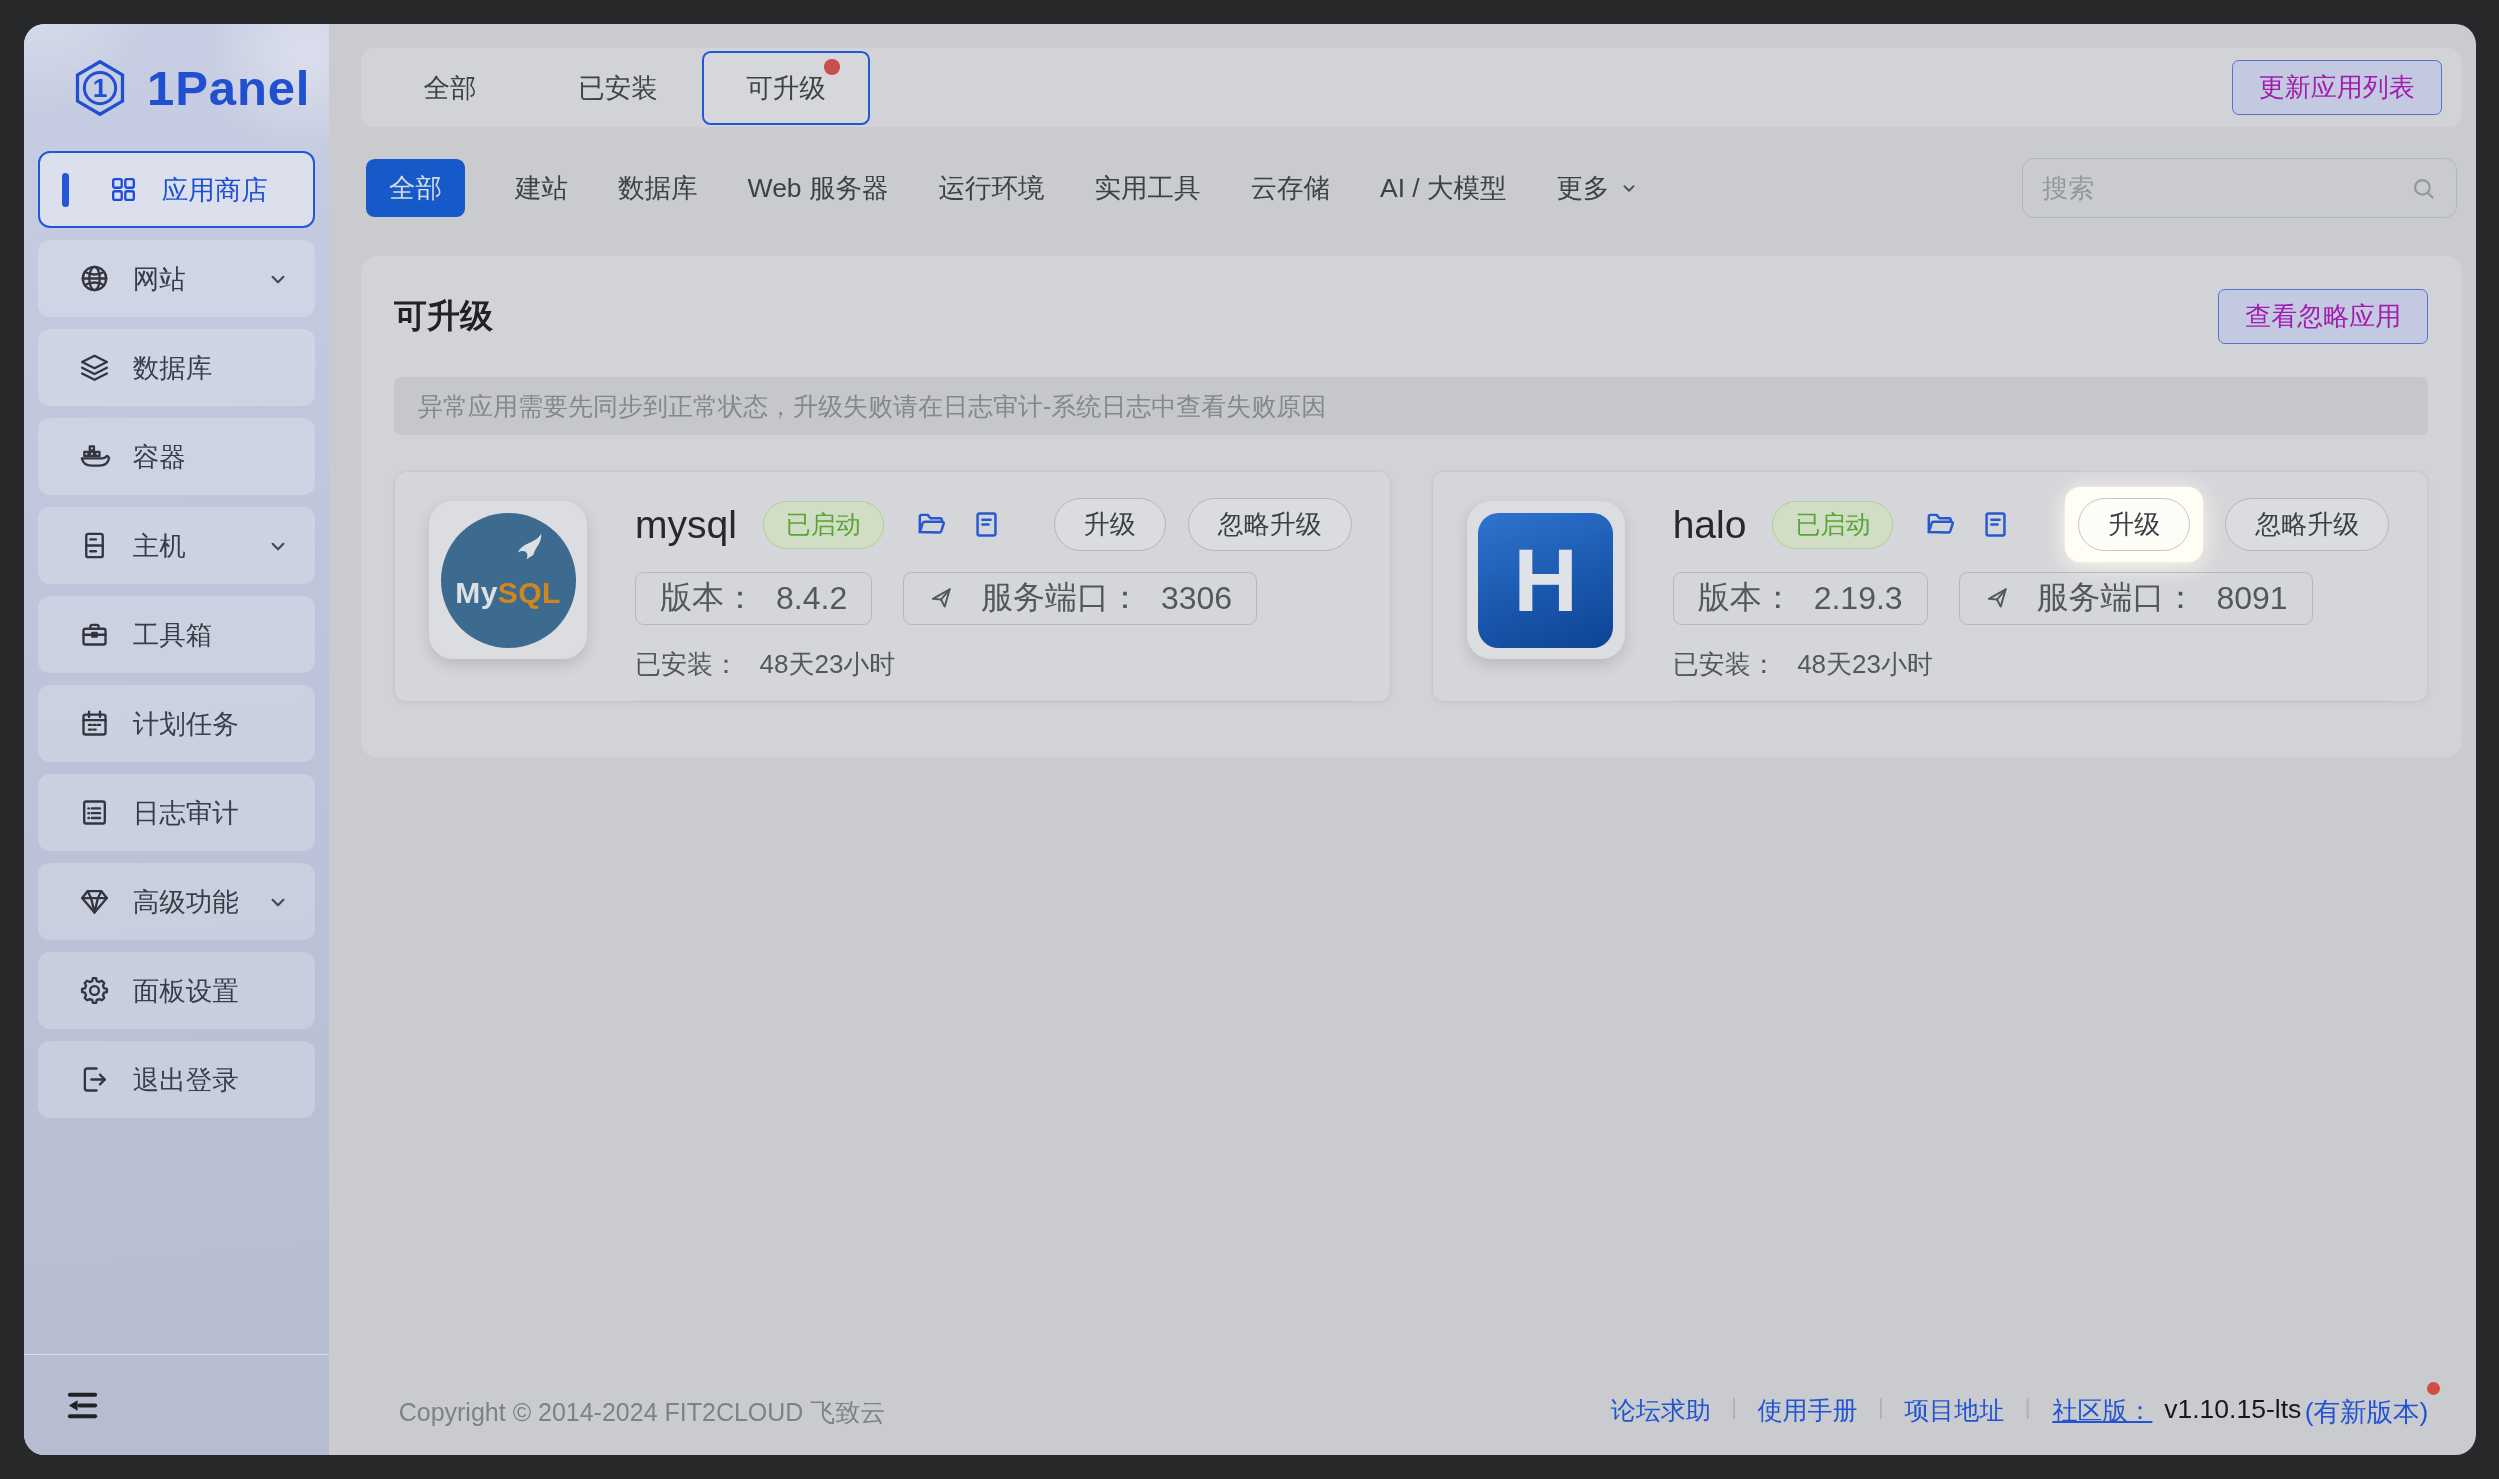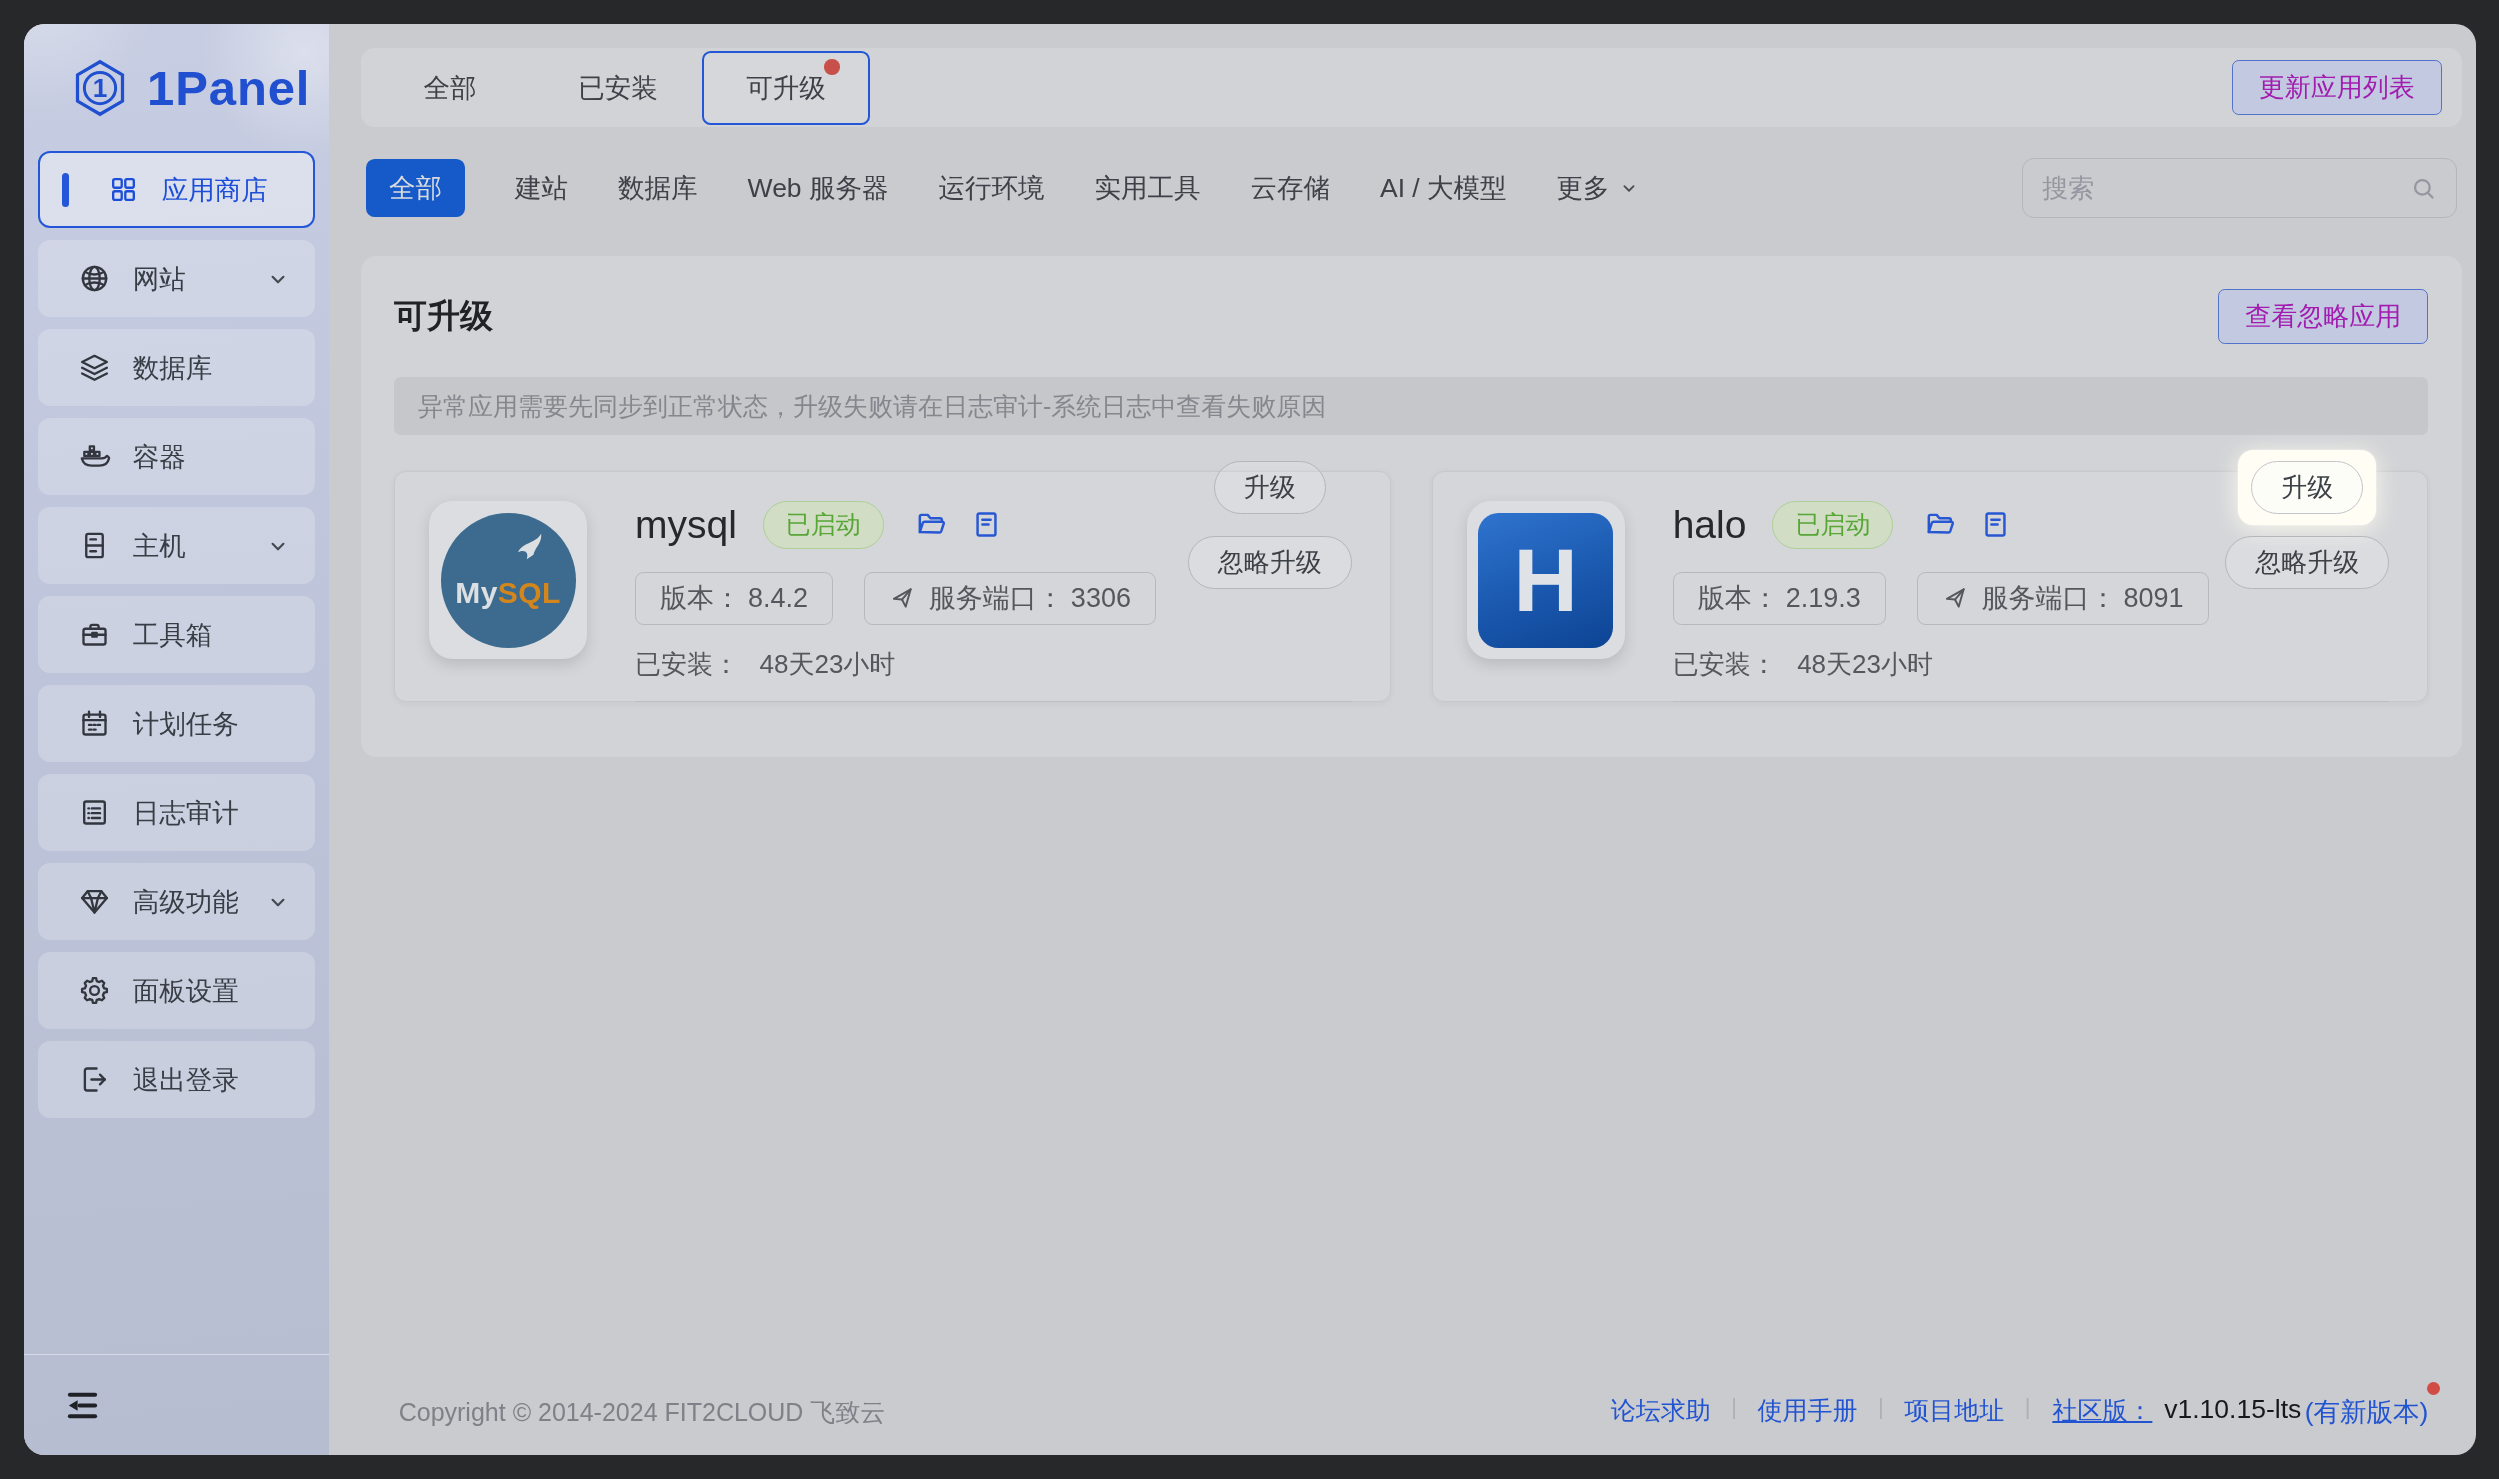--- a/index.html
+++ b/index.html
@@ -118,31 +118,31 @@
   .card-body { flex: 1; margin-left: 48px; display: flex; flex-direction: column; min-width: 0; }
   .crow1 { display: flex; align-items: center; height: 53px; }
   .app-name { font-size: 39px; font-weight: 500; color: #26282d; }
   .badge { margin-left: 26px; height: 48px; padding: 0 22px; border-radius: 24px;
            background: #d2ddc6; border: 1.7px solid #aed097; color: #57a636; font-size: 25px;
            display: flex; align-items: center; }
   .ic-blue { width: 33px; height: 33px; stroke: #2757d2; fill: none; stroke-width: 1.8;
              stroke-linecap: round; stroke-linejoin: round; cursor: pointer; flex: none; }
   .ic-blue.first { margin-left: 31px; }
   .ic-blue + .ic-blue { margin-left: 22px; }
-  .actions { margin-left: auto; display: flex; align-items: center; gap: 22px; flex-direction: column; }
+  .actions { margin-left: auto; display: flex; align-items: center; gap: 22px; }
   .pill { height: 53px; padding: 0 29px; border-radius: 27px; border: 1.7px solid #b4b6ba;
           background: rgba(255,255,255,.16); color: #3c4047; font-size: 26px;
           display: flex; align-items: center; cursor: pointer; font-family: inherit; }
   .spotlight { background: #fffdf4; border-radius: 15.4px; padding: 11px 13px; margin: -11px 0;
                box-shadow: 0 0 1.7px rgba(255,255,248,.9), 0 3.4px 24px rgba(252,252,240,.95); }
   .spotlight .pill { background: #fdfdf8; border-color: #c3c5c9; }
 
   .crow2 { margin-top: 20.5px; display: flex; gap: 31px; }
   .tag { height: 53px; padding: 0 24px; border: 1.7px solid #b6b8bc; border-radius: 8.6px;
-         display: flex; align-items: center; gap: 7px; color: #54575d; font-size: 27px; }
+         display: flex; align-items: center; gap: 20px; color: #54575d; font-size: 32px; }
   .tag svg { width: 26px; height: 26px; stroke: #54575d; fill: none; stroke-width: 1.8;
              stroke-linecap: round; stroke-linejoin: round; margin-right: 6.8px; }
   .crow3 { margin-top: 22px; font-size: 26px; color: #54575d; display: flex; gap: 20.5px; }
   .cdiv { margin-top: 19px; height: 1.7px; background: #bdbec1; }
 
   footer { margin-top: auto; height: 80px; display: flex; align-items: center;
            padding: 0 34px 5.1px 1.7px; font-size: 25px; flex: none; margin-left: 36px; }
   .copy { color: #7e8188; }
   .flinks { margin-left: auto; display: flex; align-items: flex-start; }
   .flink { color: #2254d2; padding: 0 20.5px; cursor: pointer; }

